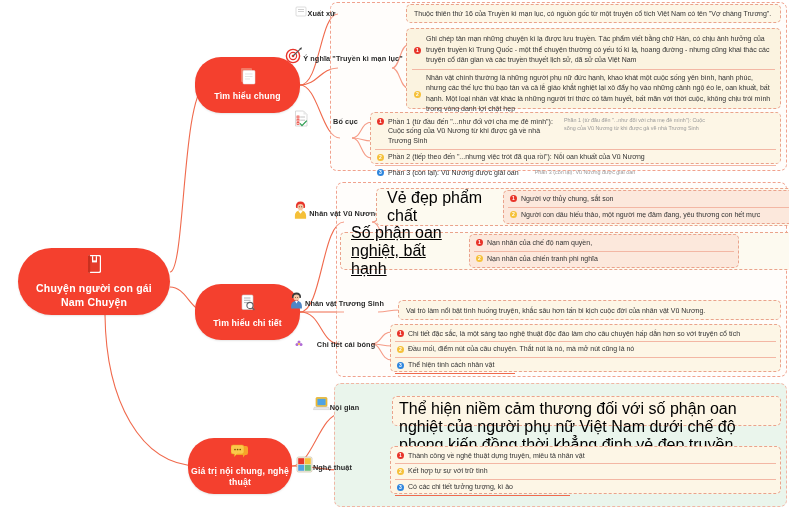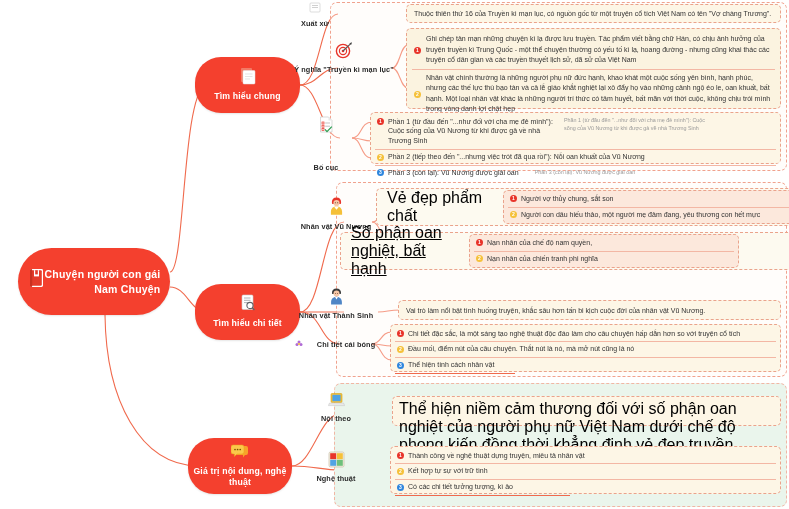--- a/index.html
+++ b/index.html
@@ -10,22 +10,22 @@
     overflow:hidden;position:relative;
   }
   #canvas{position:absolute;left:0;top:0;width:789px;height:509px;}
   #links{position:absolute;left:0;top:0;width:789px;height:509px;pointer-events:none;}
 
   
   .central{
     position:absolute;
     background:#f4402e;
     border-radius:34px;
-    display:flex;flex-direction:row;align-items:center;justify-content:center;
-    color:#fff;text-align:right;
+    display:flex;flex-direction:column;align-items:center;justify-content:center;
+    color:#fff;text-align:center;
     box-shadow:0 1px 2px rgba(0,0,0,.10);
   }
   .central .ctitle{
     font-size:10.5px;font-weight:bold;line-height:1.35;letter-spacing:.2px;
   }
   .central .ico{margin-bottom:3px;}
 
   
   .branch{
     position:absolute;
@@ -43,21 +43,21 @@
     position:absolute;
     border:1px dashed #f0a28e;
     border-radius:7px;
     background:rgba(255,250,243,.35);
   }
   .group.green{border-color:#f1b6a4;background:#eaf5ec;}
 
   
   .subtopic{
     position:absolute;
-    display:flex;flex-direction:column;align-items:center;justify-content:center;
+    display:flex;flex-direction:row;align-items:center;justify-content:center;
     text-align:center;
   }
   .subtopic .slabel{
     font-size:7.3px;font-weight:bold;color:#2b2b2b;white-space:nowrap;letter-spacing:.1px;
   }
   .subtopic .ico{margin-bottom:2px;}
   .subtopic.plain{flex-direction:row;gap:14px;}
   .subtopic.plain .ico{margin-bottom:0;}
 
   
@@ -211,21 +211,21 @@
   <div class="branch" style="left:188px;top:438px;width:104px;height:56px;">
     <span class="ico">
       <svg width="19" height="16" viewBox="0 0 19 16">
         <path d="M6 2h9a2 2 0 012 2v5a2 2 0 01-2 2h-1l-2 2.6V11H6a2 2 0 01-2-2V4a2 2 0 012-2z" fill="#f7a32a"></path>
         <path d="M2 1h9a2 2 0 012 2v5a2 2 0 01-2 2H6l-2.6 2.6V10H2A2 2 0 010 8V3a2 2 0 012-2z" fill="#fbc94b" stroke="#e8a417" stroke-width=".5"></path>
         <circle cx="4" cy="5.5" r=".85" fill="#7a5400"></circle>
         <circle cx="6.6" cy="5.5" r=".85" fill="#7a5400"></circle>
         <circle cx="9.2" cy="5.5" r=".85" fill="#7a5400"></circle>
       </svg>
     </span>
-    <span class="btitle">Giá trị nội dung, nghệ thuật</span>
+    <span class="btitle">Giá trị nội chung, nghệ thuật</span>
   </div>
 
   <div class="subtopic" style="left:288px;top:0px;width:54px;height:26px;">
     <span class="ico">
       <svg width="13" height="11" viewBox="0 0 13 11">
         <rect x="1" y="1" width="10" height="9" rx="1" fill="#ffffff" stroke="#c8c8c8" stroke-width=".6"></rect>
         <line x1="3" y1="3.5" x2="9" y2="3.5" stroke="#b0b0b0" stroke-width=".6"></line>
         <line x1="3" y1="5.5" x2="9" y2="5.5" stroke="#b0b0b0" stroke-width=".6"></line>
       </svg>
     </span>
@@ -255,21 +255,21 @@
     <div class="para-wrap" style="position:relative;">
       <span class="badge b1">1</span>
       <span class="para">Ghi chép tản mạn những chuyện kì lạ được lưu truyền. Tác phẩm viết bằng chữ Hán, có chịu ảnh hưởng của truyện truyền kì Trung Quốc - một thể chuyện thường có yếu tố kì lạ, hoang đường - nhưng cũng khai thác các truyện cổ dân gian và các truyền thuyết lịch sử, dã sử của Việt Nam</span>
     </div>
     <div class="para-wrap">
       <span class="badge b2">2</span>
       <span class="para">Nhân vật chính thường là những người phụ nữ đức hạnh, khao khát một cuộc sống yên bình, hạnh phúc, nhưng các thế lực thù bạo tàn và cả lễ giáo khắt nghiệt lại xô đẩy họ vào những cảnh ngộ éo le, oan khuất, bất hạnh. Một loại nhân vật khác là những người trí thức có tâm huyết, bất mãn với thời cuộc, không chịu trói mình trong vòng danh lợi chật hẹp</span>
     </div>
   </div>
 
-  <div class="subtopic" style="left:300px;top:124px;width:52px;height:40px;gap:24px;">
+  <div class="subtopic" style="left:300px;top:101px;width:52px;height:40px;gap:24px;">
     <span class="ico">
       <svg width="15" height="17" viewBox="0 0 15 17">
         <path d="M1.5 1h8l3.5 3.5V16h-11.5z" fill="#ffffff" stroke="#c8c8c8" stroke-width=".7"></path>
         <path d="M9.5 1v3.5H13z" fill="#e8e8e8"></path>
         <rect x="3" y="6" width="2" height="2" fill="none" stroke="#e8342a" stroke-width=".7"></rect>
         <rect x="3" y="9.2" width="2" height="2" fill="none" stroke="#e8342a" stroke-width=".7"></rect>
         <rect x="3" y="12.4" width="2" height="2" fill="none" stroke="#e8342a" stroke-width=".7"></rect>
         <line x1="6.2" y1="7" x2="11" y2="7" stroke="#a9a9a9" stroke-width=".7"></line>
         <line x1="6.2" y1="10.2" x2="11" y2="10.2" stroke="#a9a9a9" stroke-width=".7"></line>
         <path d="M6 13.4l2 2.2 4.8-5" fill="none" stroke="#2e9e52" stroke-width="1.3"></path>
@@ -348,21 +348,21 @@
     <span class="ico">
       <svg width="17" height="18" viewBox="0 0 17 18">
         <path d="M8.5 1.4c2.9 0 4.5 1.8 4.5 4 0 .9-.3 1.7-.3 1.7H4.3s-.3-.8-.3-1.7c0-2.2 1.6-4 4.5-4z" fill="#3b3b3b"></path>
         <circle cx="8.5" cy="6.6" r="3" fill="#f6c6a6"></circle>
         <circle cx="7.4" cy="6.5" r=".45" fill="#3a2010"></circle>
         <circle cx="9.6" cy="6.5" r=".45" fill="#3a2010"></circle>
         <path d="M8.5 9.8c3.3 0 5.4 2.3 5.4 5.4v2.4H3.1v-2.4c0-3.1 2.1-5.4 5.4-5.4z" fill="#4f86c6"></path>
         <path d="M7 10.1l1.5 2.4 1.5-2.4-1.5-.4z" fill="#fff"></path>
       </svg>
     </span>
-    <span class="slabel">Nhân vật Thành Sinh</span>
+    <span class="slabel">Nhân vật Trương Sinh</span>
   </div>
 
   <div class="box" style="left:398px;top:300px;width:383px;height:20px;">
     <div class="row" style="border:none;padding:1.5px 2px;">
       <span class="txt">Vai trò làm nổi bật tình huống truyện, khắc sâu hơn tấn bi kịch cuộc đời của nhân vật Vũ Nương.</span>
     </div>
   </div>
 
   <div class="subtopic plain" style="left:296px;top:337px;width:78px;height:14px;">
     <span class="ico">
@@ -395,28 +395,28 @@
   </div>
 
   <div class="subtopic" style="left:300px;top:388px;width:72px;height:38px;">
     <span class="ico">
       <svg width="17" height="16" viewBox="0 0 17 16">
         <rect x="3" y="1.5" width="11" height="9" rx="1" fill="#f5c13a" stroke="#d6a215" stroke-width=".6"></rect>
         <rect x="4.4" y="2.8" width="8.2" height="6.4" fill="#4fa3e3"></rect>
         <path d="M1.5 11h14l1.2 2.6H.3z" fill="#e9e9e9" stroke="#c5c5c5" stroke-width=".5"></path>
       </svg>
     </span>
-    <span class="slabel">Nội theo</span>
+    <span class="slabel">Nội gian</span>
   </div>
 
   <div class="box" style="left:392px;top:396px;width:389px;height:30px;padding:3px 6px;">
     <span class="txt" style="display:block;">Thể hiện niềm cảm thương đối với số phận oan nghiệt của người phụ nữ Việt Nam dưới chế độ phong kiến đồng thời khẳng định vẻ đẹp truyền thống của họ</span>
   </div>
 
-  <div class="subtopic" style="left:300px;top:446px;width:72px;height:42px;justify-content:center;">
+  <div class="subtopic" style="left:288px;top:446px;width:72px;height:42px;justify-content:center;">
     <span class="ico">
       <svg width="17" height="17" viewBox="0 0 17 17">
         <rect x="1" y="1" width="15" height="15" rx="1.5" fill="#f5f0e4" stroke="#c9bfa6" stroke-width=".7"></rect>
         <rect x="2.2" y="2.2" width="6" height="6" fill="#e8342a"></rect>
         <rect x="8.8" y="2.2" width="6" height="6" fill="#f5c13a"></rect>
         <rect x="2.2" y="8.8" width="6" height="6" fill="#4fa3e3"></rect>
         <rect x="8.8" y="8.8" width="6" height="6" fill="#6ec07a"></rect>
       </svg>
     </span>
     <span class="slabel">Nghệ thuật</span>

